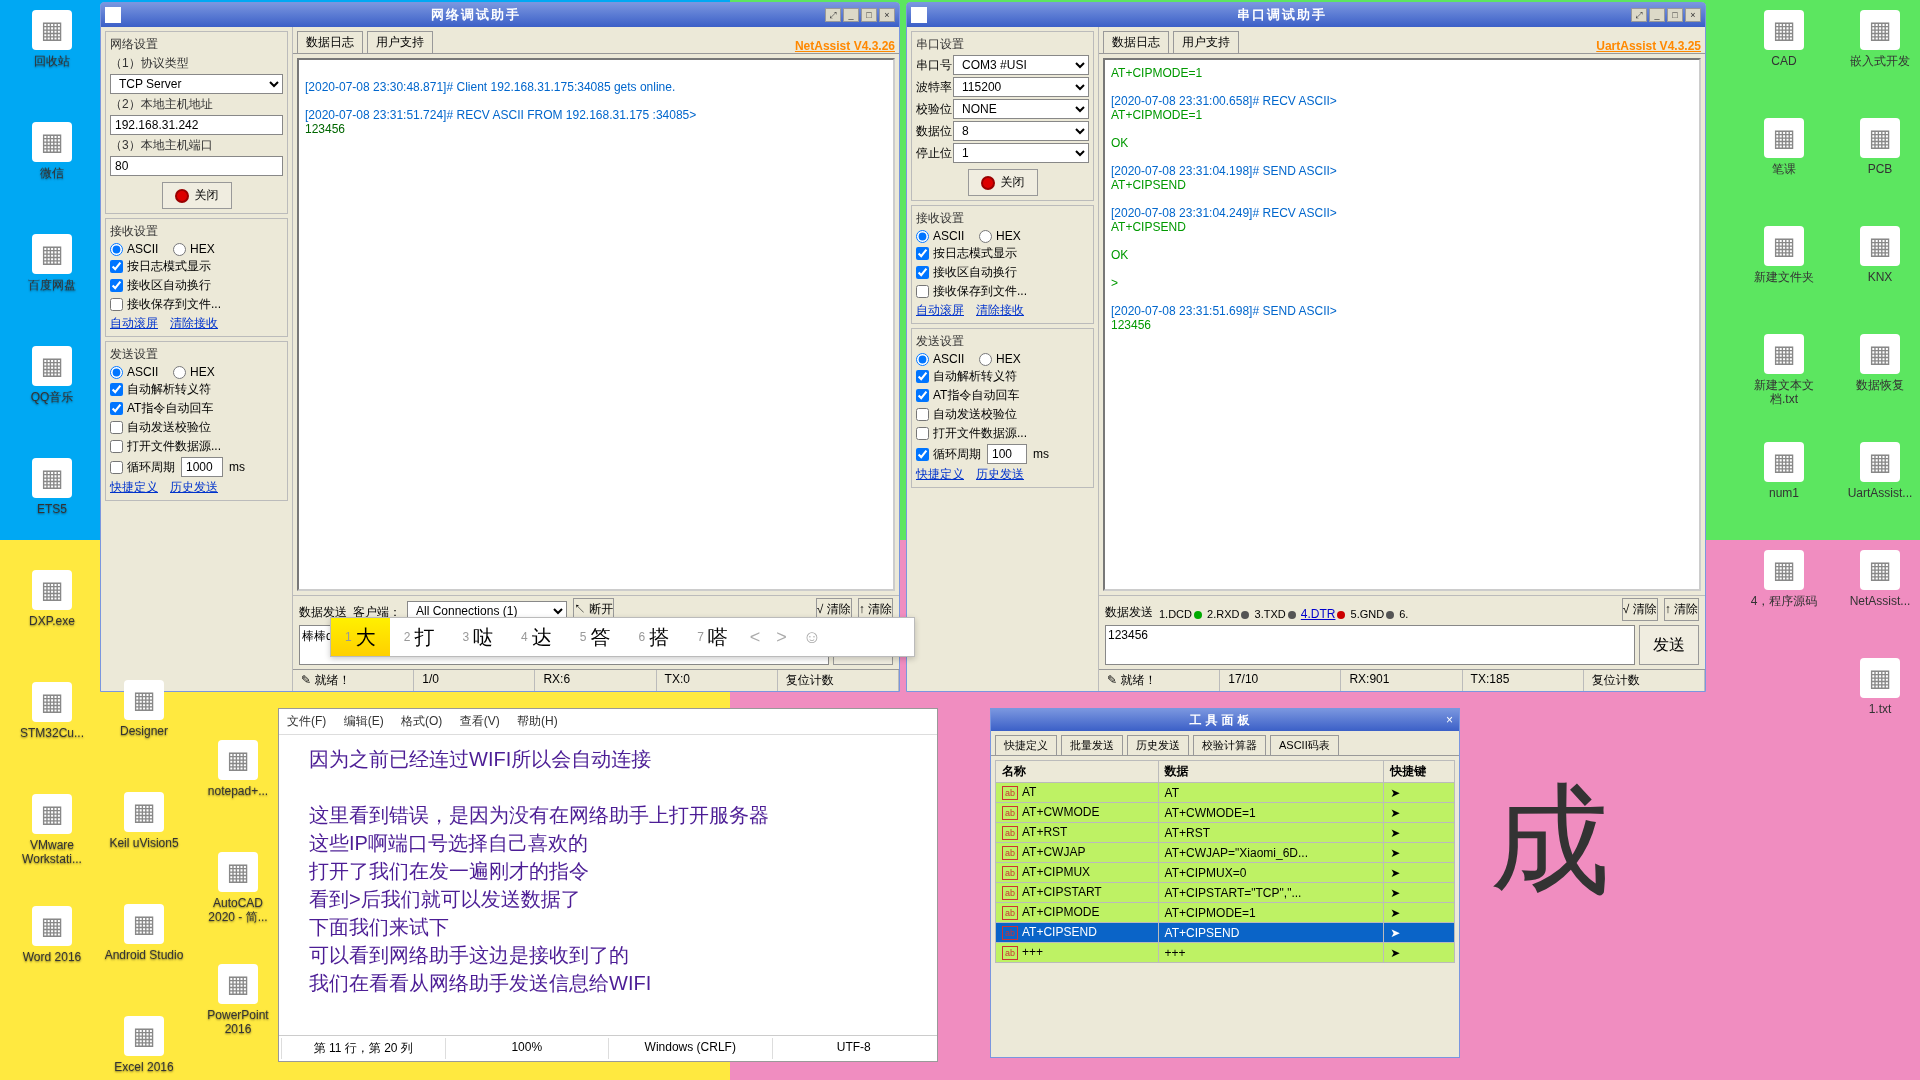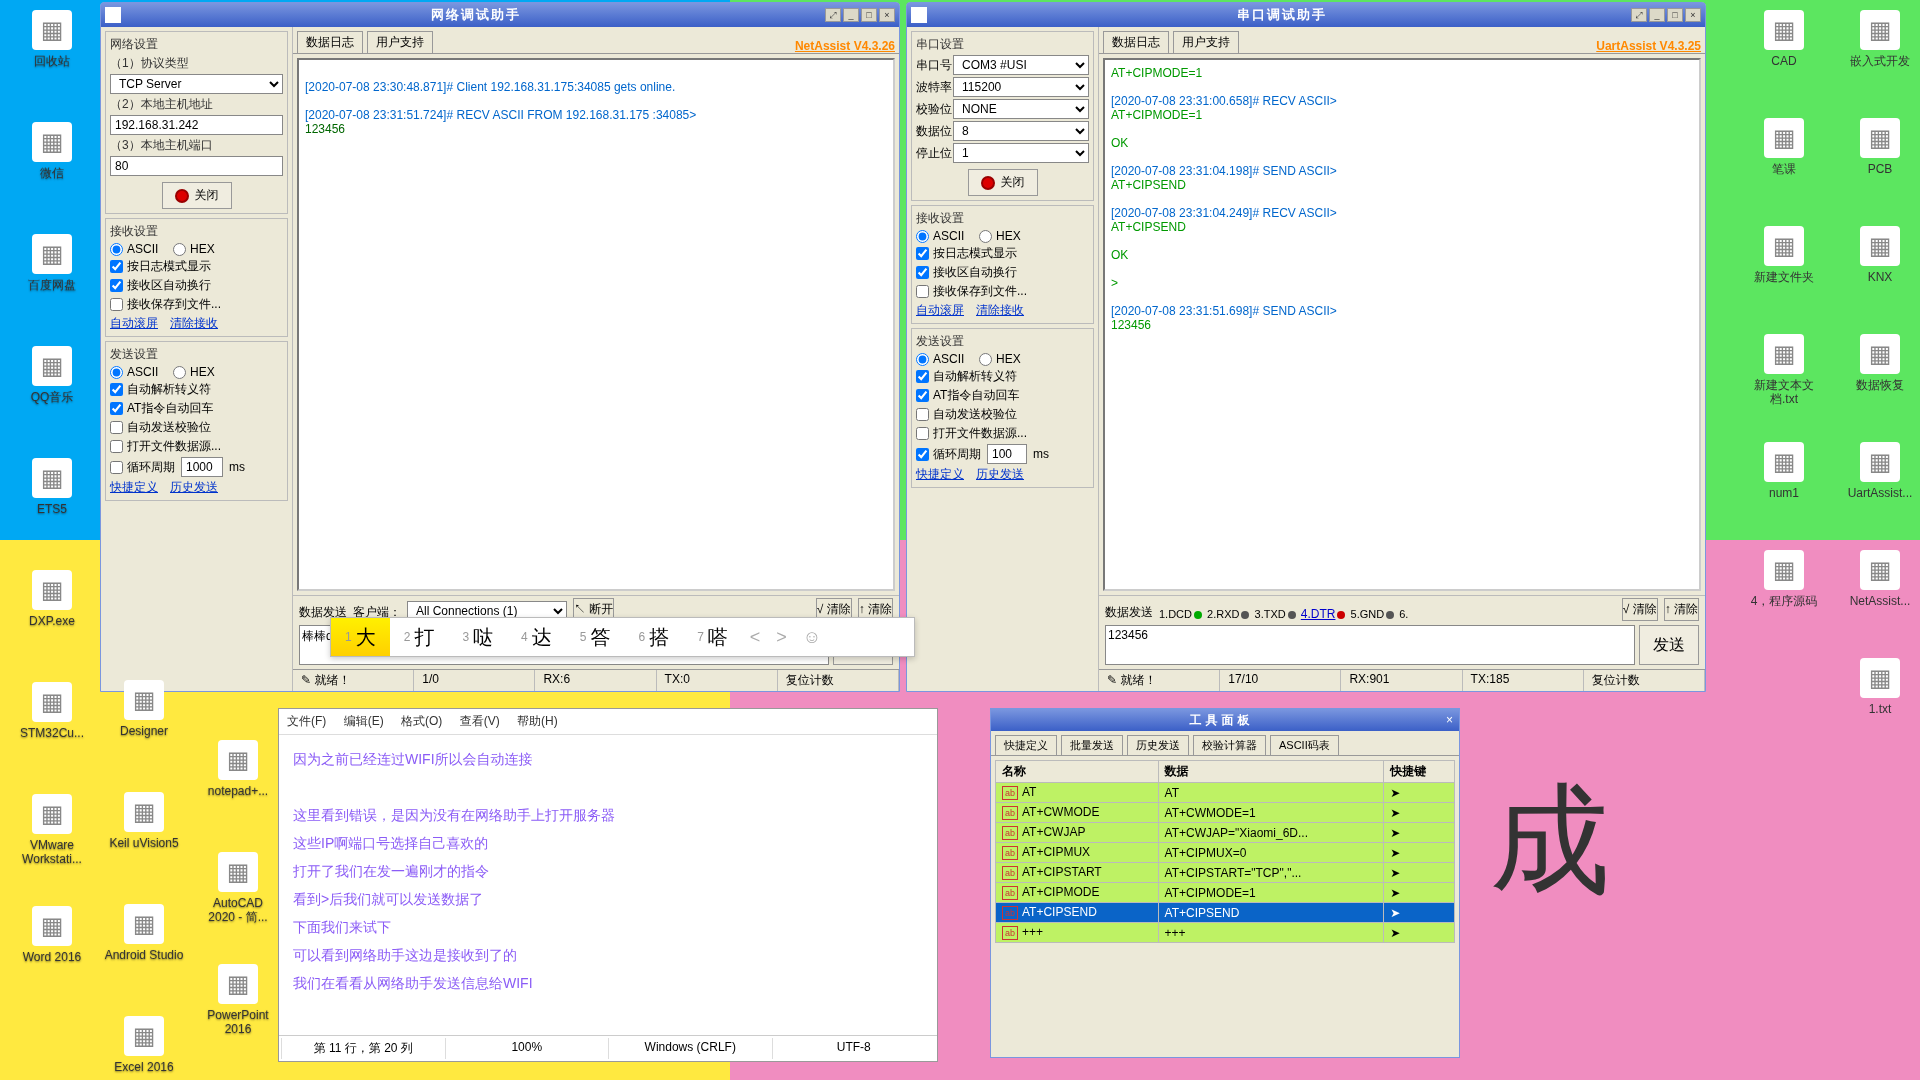--- a/index.html
+++ b/index.html
@@ -62,21 +62,21 @@
 .ime { position: absolute; background: #fff; border: 1px solid #bbb; display: flex; align-items: center; height: 40px; box-shadow: 0 2px 6px rgba(0,0,0,.2); }
 .ime .cand { padding: 0 14px; height: 100%; display: flex; align-items: center; cursor: pointer; }
 .ime .cand.sel { background: linear-gradient(#fff000,#ffd000); }
 .ime .n { color: #999; margin-right: 4px; }
 .ime .arrow { padding: 0 8px; color: #aaa; cursor: pointer; font-size: 18px; }
 
 
 .notepad { position: absolute; background: #fff; border: 1px solid #999; }
 .notepad .menu { padding: 4px 8px; border-bottom: 1px solid #ddd; color: #333; }
 .notepad .menu span { margin-right: 14px; cursor: pointer; }
-.notepad .content { padding: 10px 14px; font-size: 14px; line-height: 28px; color: #8b5cf6; height: 300px; overflow: auto; }
+.notepad .content { padding: 10px 30px; font-size: 20px; line-height: 28px; color: #4c1d95; height: 300px; overflow: auto; }
 .notepad .nstatus { display: flex; border-top: 1px solid #ccc; padding: 2px; }
 .notepad .nstatus > div { flex: 1; padding: 2px 10px; border-left: 1px solid #ddd; text-align: center; }
 
 
 .toolpanel { position: absolute; background: #ece9d8; border: 1px solid #7a96df; }
 .tp-title { height: 22px; background: linear-gradient(#7a96df,#3b5fc7); color: #fff; display: flex; align-items: center; padding: 0 6px; }
 .tp-title .x { margin-left: auto; cursor: pointer; }
 .tp-tabs { display: flex; border-bottom: 1px solid #999; padding: 4px 4px 0; }
 .tp-tabs .tab { font-size: 11px; }
 .tp-tbl { width: 100%; border-collapse: collapse; }
@@ -428,20 +428,25 @@
             <td><span class="ab">ab</span>AT</td>
             <td>AT</td>
             <td class="arrowbtn">➤</td>
           </tr>
           <tr class="">
             <td><span class="ab">ab</span>AT+CWMODE</td>
             <td>AT+CWMODE=1</td>
             <td class="arrowbtn">➤</td>
           </tr>
           <tr class="">
+            <td><span class="ab">ab</span>AT+RST</td>
+            <td>AT+RST</td>
+            <td class="arrowbtn">➤</td>
+          </tr>
+          <tr class="">
             <td><span class="ab">ab</span>AT+CWJAP</td>
             <td>AT+CWJAP="Xiaomi_6D...</td>
             <td class="arrowbtn">➤</td>
           </tr>
           <tr class="">
             <td><span class="ab">ab</span>AT+CIPMUX</td>
             <td>AT+CIPMUX=0</td>
             <td class="arrowbtn">➤</td>
           </tr>
           <tr class="">

